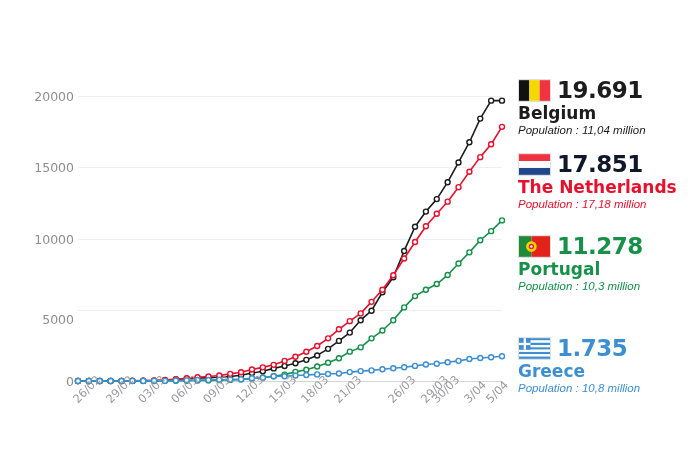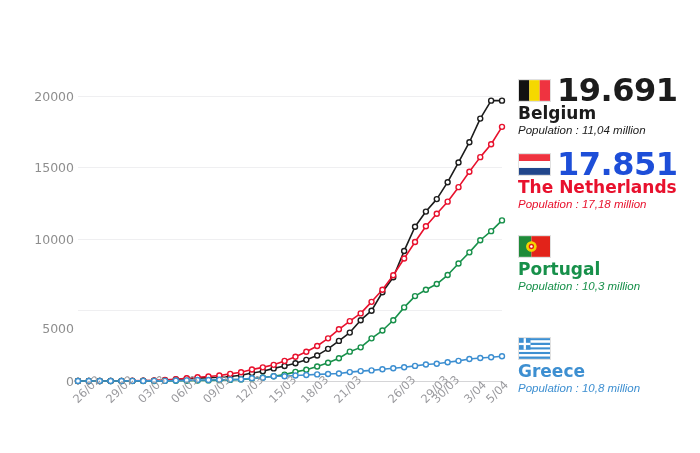--- a/index.html
+++ b/index.html
@@ -136,21 +136,21 @@
   }
   .flag {
     width: 33px;
     height: 23px;
     flex: 0 0 auto;
     display: block;
     border: 1px solid rgba(0,0,0,0.12);
     box-sizing: border-box;
   }
   .legend-count {
-    font-size: 32px;
+    font-size: 23px;
     font-weight: bold;
     line-height: 1;
     letter-spacing: -0.5px;
     white-space: nowrap;
     font-family: "DejaVu Sans", sans-serif;
   }
   .legend-country {
     font-size: 17px;
     font-weight: bold;
     line-height: 1.05;
@@ -168,21 +168,21 @@
 </style>
 </head>
 <body>
 
 <div id="header">
 </div>
 
 <div id="plot-area">
   <div id="y-axis-labels">
       <div class="y-tick" style="top: 313px;">0</div>
-      <div class="y-tick" style="top: 260px;">5000</div>
+      <div class="y-tick" style="top: 251px;">5000</div>
       <div class="y-tick" style="top: 170.619px; padding-left: 40px;">10000</div>
       <div class="y-tick" style="top: 99.4286px; padding-left: 8px;">15000</div>
       <div class="y-tick" style="top: 28.2381px; padding-left: 36px;">20000</div>
     </div>
   <div id="gridlines">
       <div class="gridline axis" style="top: 313px;"></div>
       <div class="gridline" style="top: 242px;"></div>
       <div class="gridline" style="top: 171px;"></div>
       <div class="gridline" style="top: 99px;"></div>
       <div class="gridline" style="top: 28px;"></div>
@@ -393,51 +393,53 @@
       <div class="legend-country" style="color: rgb(28, 28, 28);">Belgium</div>
       <div class="legend-pop" style="color: rgb(28, 28, 28);">Population : 11,04 million</div>
     </div>
     <div class="legend-entry" style="top: 78px;">
       <div class="legend-row1">
         <svg viewBox="0 0 30 20" class="flag">
           <rect x="0" y="0" width="30" height="6.67" fill="#ef3340"></rect>
           <rect x="0" y="6.67" width="30" height="6.66" fill="#ffffff"></rect>
           <rect x="0" y="13.33" width="30" height="6.67" fill="#21468b"></rect>
         </svg>
-        <div class="legend-count" style="color: #1d4ed8;">17.851</div>
+        <div class="legend-count" style="color: #0f172a;">17.851</div>
       </div>
       <div class="legend-country" style="color: rgb(232, 17, 45);">The Netherlands</div>
       <div class="legend-pop" style="color: rgb(232, 17, 45);">Population : 17,18 million</div>
     </div>
     <div class="legend-entry" style="top: 160px;">
       <div class="legend-row1">
         <svg viewBox="0 0 30 20" class="flag">
           <rect x="0" y="0" width="12" height="20" fill="#1f8a39"></rect>
           <rect x="12" y="0" width="18" height="20" fill="#e2231a"></rect>
           <circle cx="12" cy="10" r="4.6" fill="#f5d800" stroke="#f5d800"></circle>
           <circle cx="12" cy="10" r="2.6" fill="#e2231a"></circle>
           <circle cx="12" cy="10" r="1.2" fill="#ffffff"></circle>
         </svg>
+        <div class="legend-count" style="color: rgb(23, 144, 74);">11.278</div>
       </div>
       <div class="legend-country" style="color: rgb(23, 144, 74);">Portugal</div>
       <div class="legend-pop" style="color: rgb(23, 144, 74);">Population : 10,3 million</div>
     </div>
     <div class="legend-entry" style="top: 262px;">
       <div class="legend-row1">
         <svg viewBox="0 0 30 20" class="flag">
           <rect x="0" y="0" width="30" height="2.2222222222222223" fill="#3d8fd1"></rect>
           <rect x="0" y="2.2222222222222223" width="30" height="2.2222222222222223" fill="#ffffff"></rect>
           <rect x="0" y="4.444444444444445" width="30" height="2.2222222222222223" fill="#3d8fd1"></rect>
           <rect x="0" y="6.666666666666667" width="30" height="2.2222222222222223" fill="#ffffff"></rect>
           <rect x="0" y="8.88888888888889" width="30" height="2.2222222222222223" fill="#3d8fd1"></rect>
           <rect x="0" y="11.11111111111111" width="30" height="2.2222222222222223" fill="#ffffff"></rect>
           <rect x="0" y="13.333333333333334" width="30" height="2.2222222222222223" fill="#3d8fd1"></rect>
           <rect x="0" y="15.555555555555557" width="30" height="2.2222222222222223" fill="#ffffff"></rect>
           <rect x="0" y="17.77777777777778" width="30" height="2.2222222222222223" fill="#3d8fd1"></rect>
           <rect x="0" y="0" width="11.1" height="11.1" fill="#3d8fd1"></rect>
           <rect x="4.5" y="0" width="2.2" height="11.1" fill="#ffffff"></rect>
           <rect x="0" y="4.5" width="11.1" height="2.2" fill="#ffffff"></rect>
         </svg>
+        <div class="legend-count" style="color: rgb(61, 143, 209);">1.735</div>
       </div>
       <div class="legend-country" style="color: rgb(61, 143, 209);">Greece</div>
       <div class="legend-pop" style="color: rgb(61, 143, 209);">Population : 10,8 million</div>
     </div>
   </div>
 
 </body></html>

